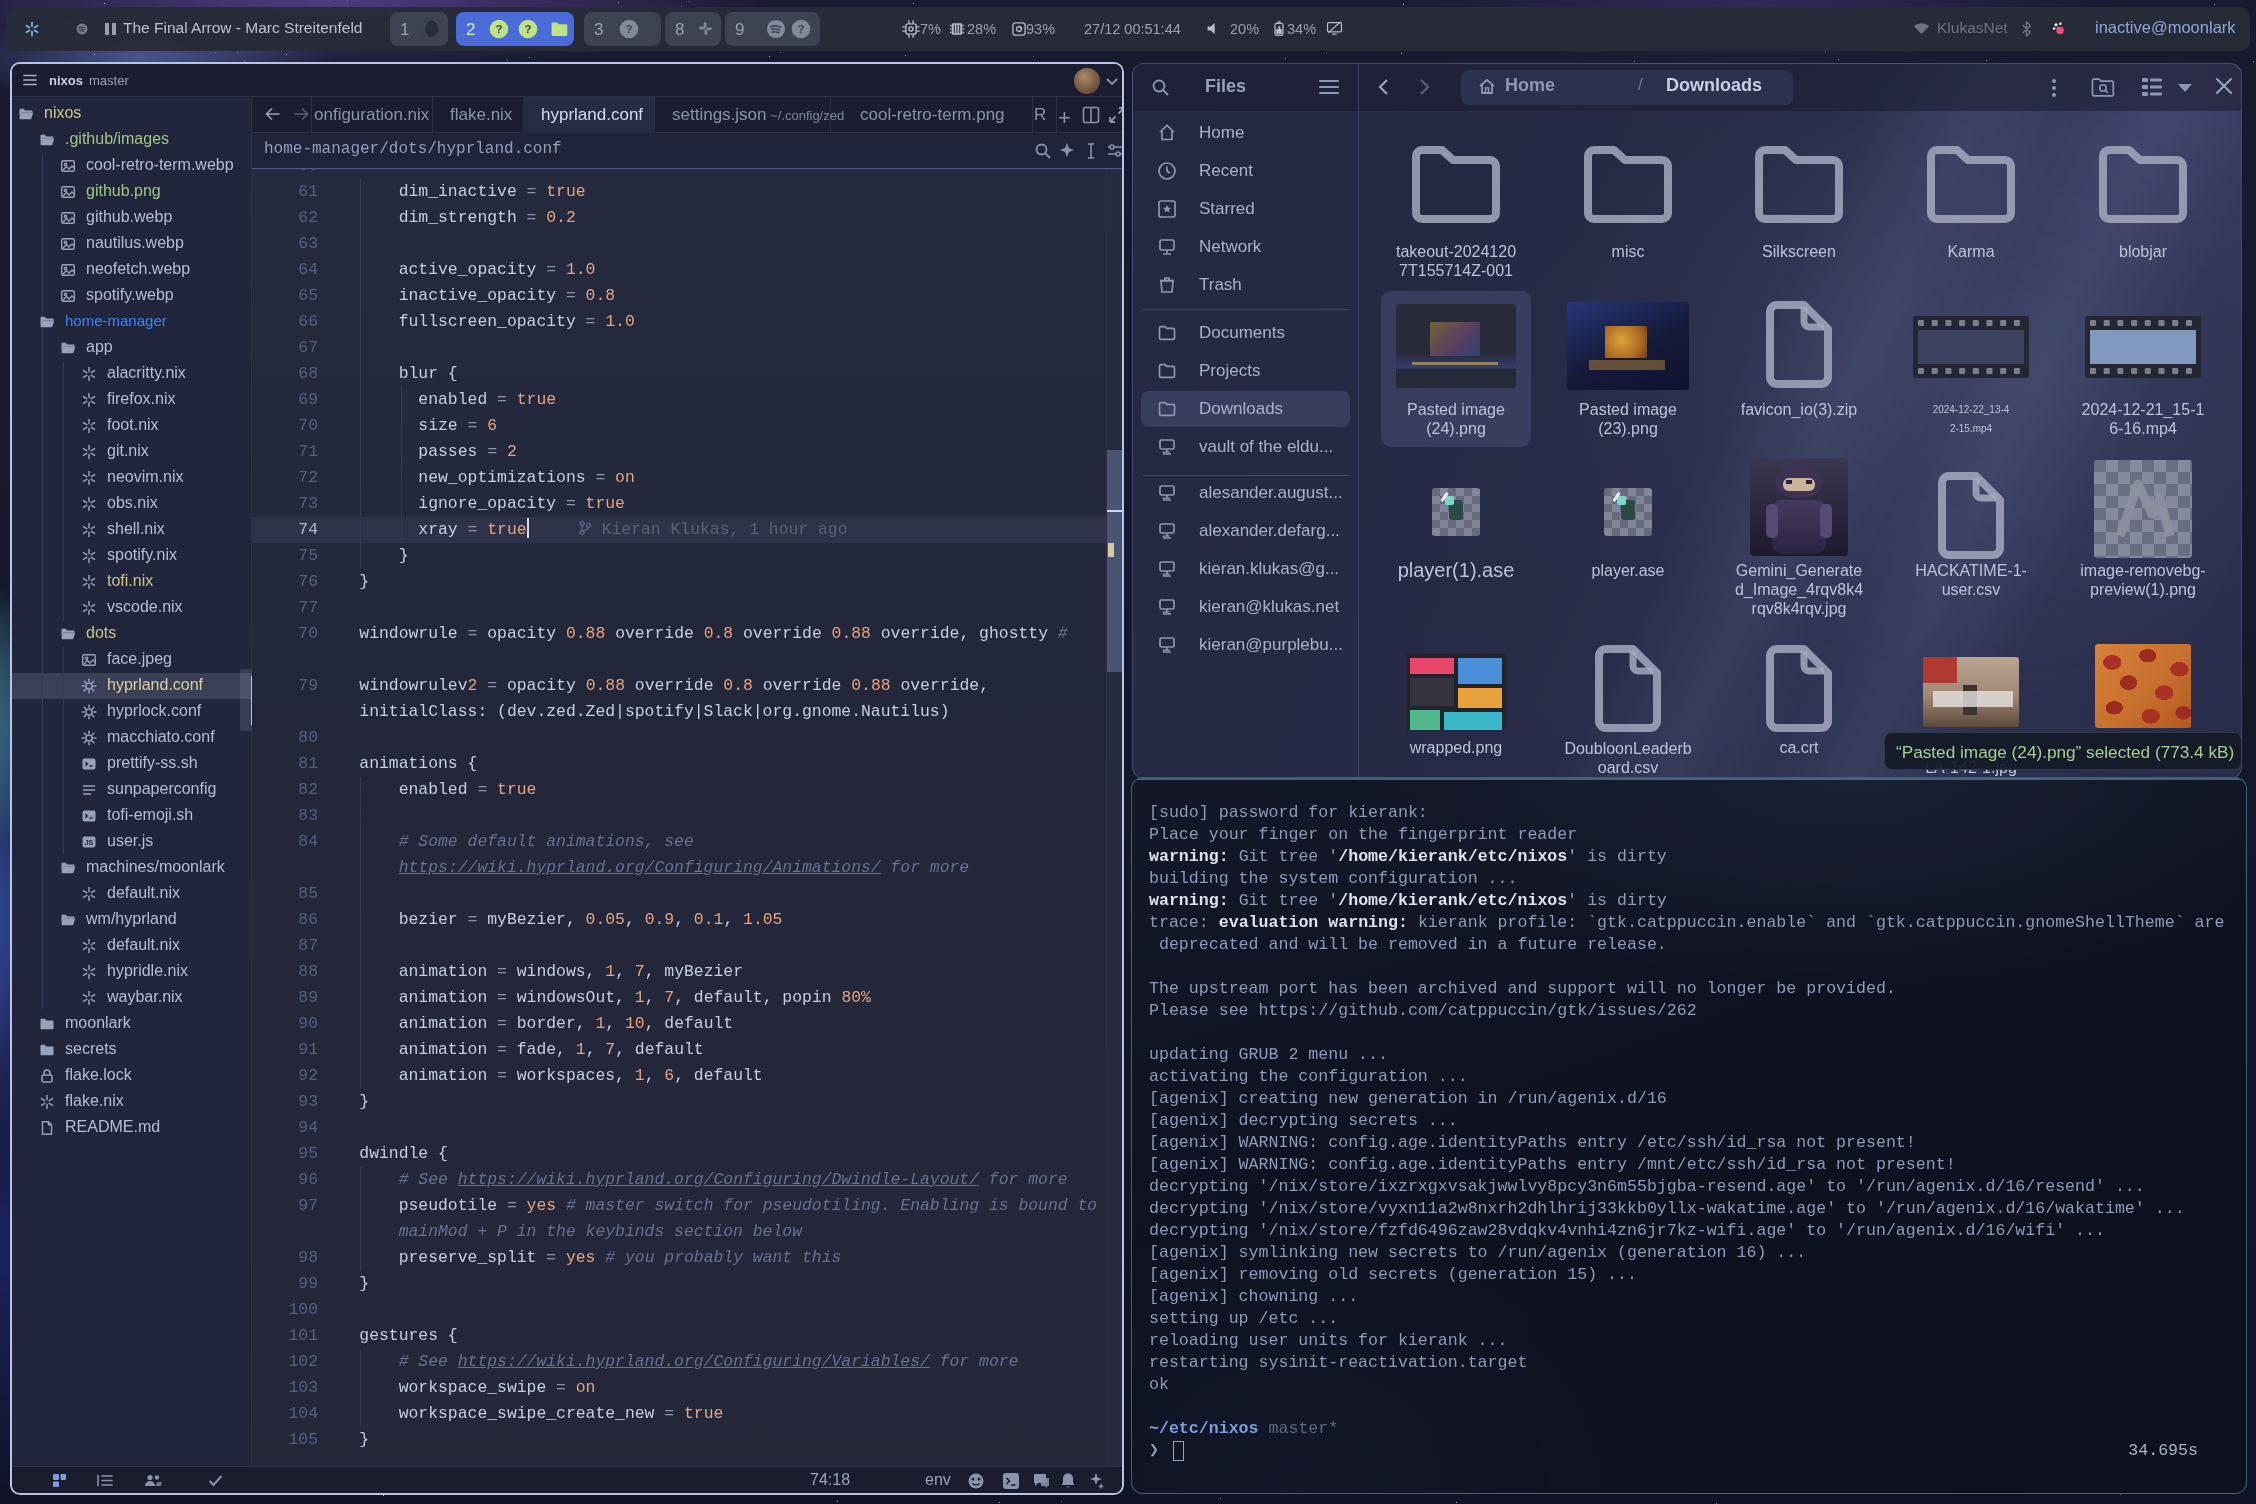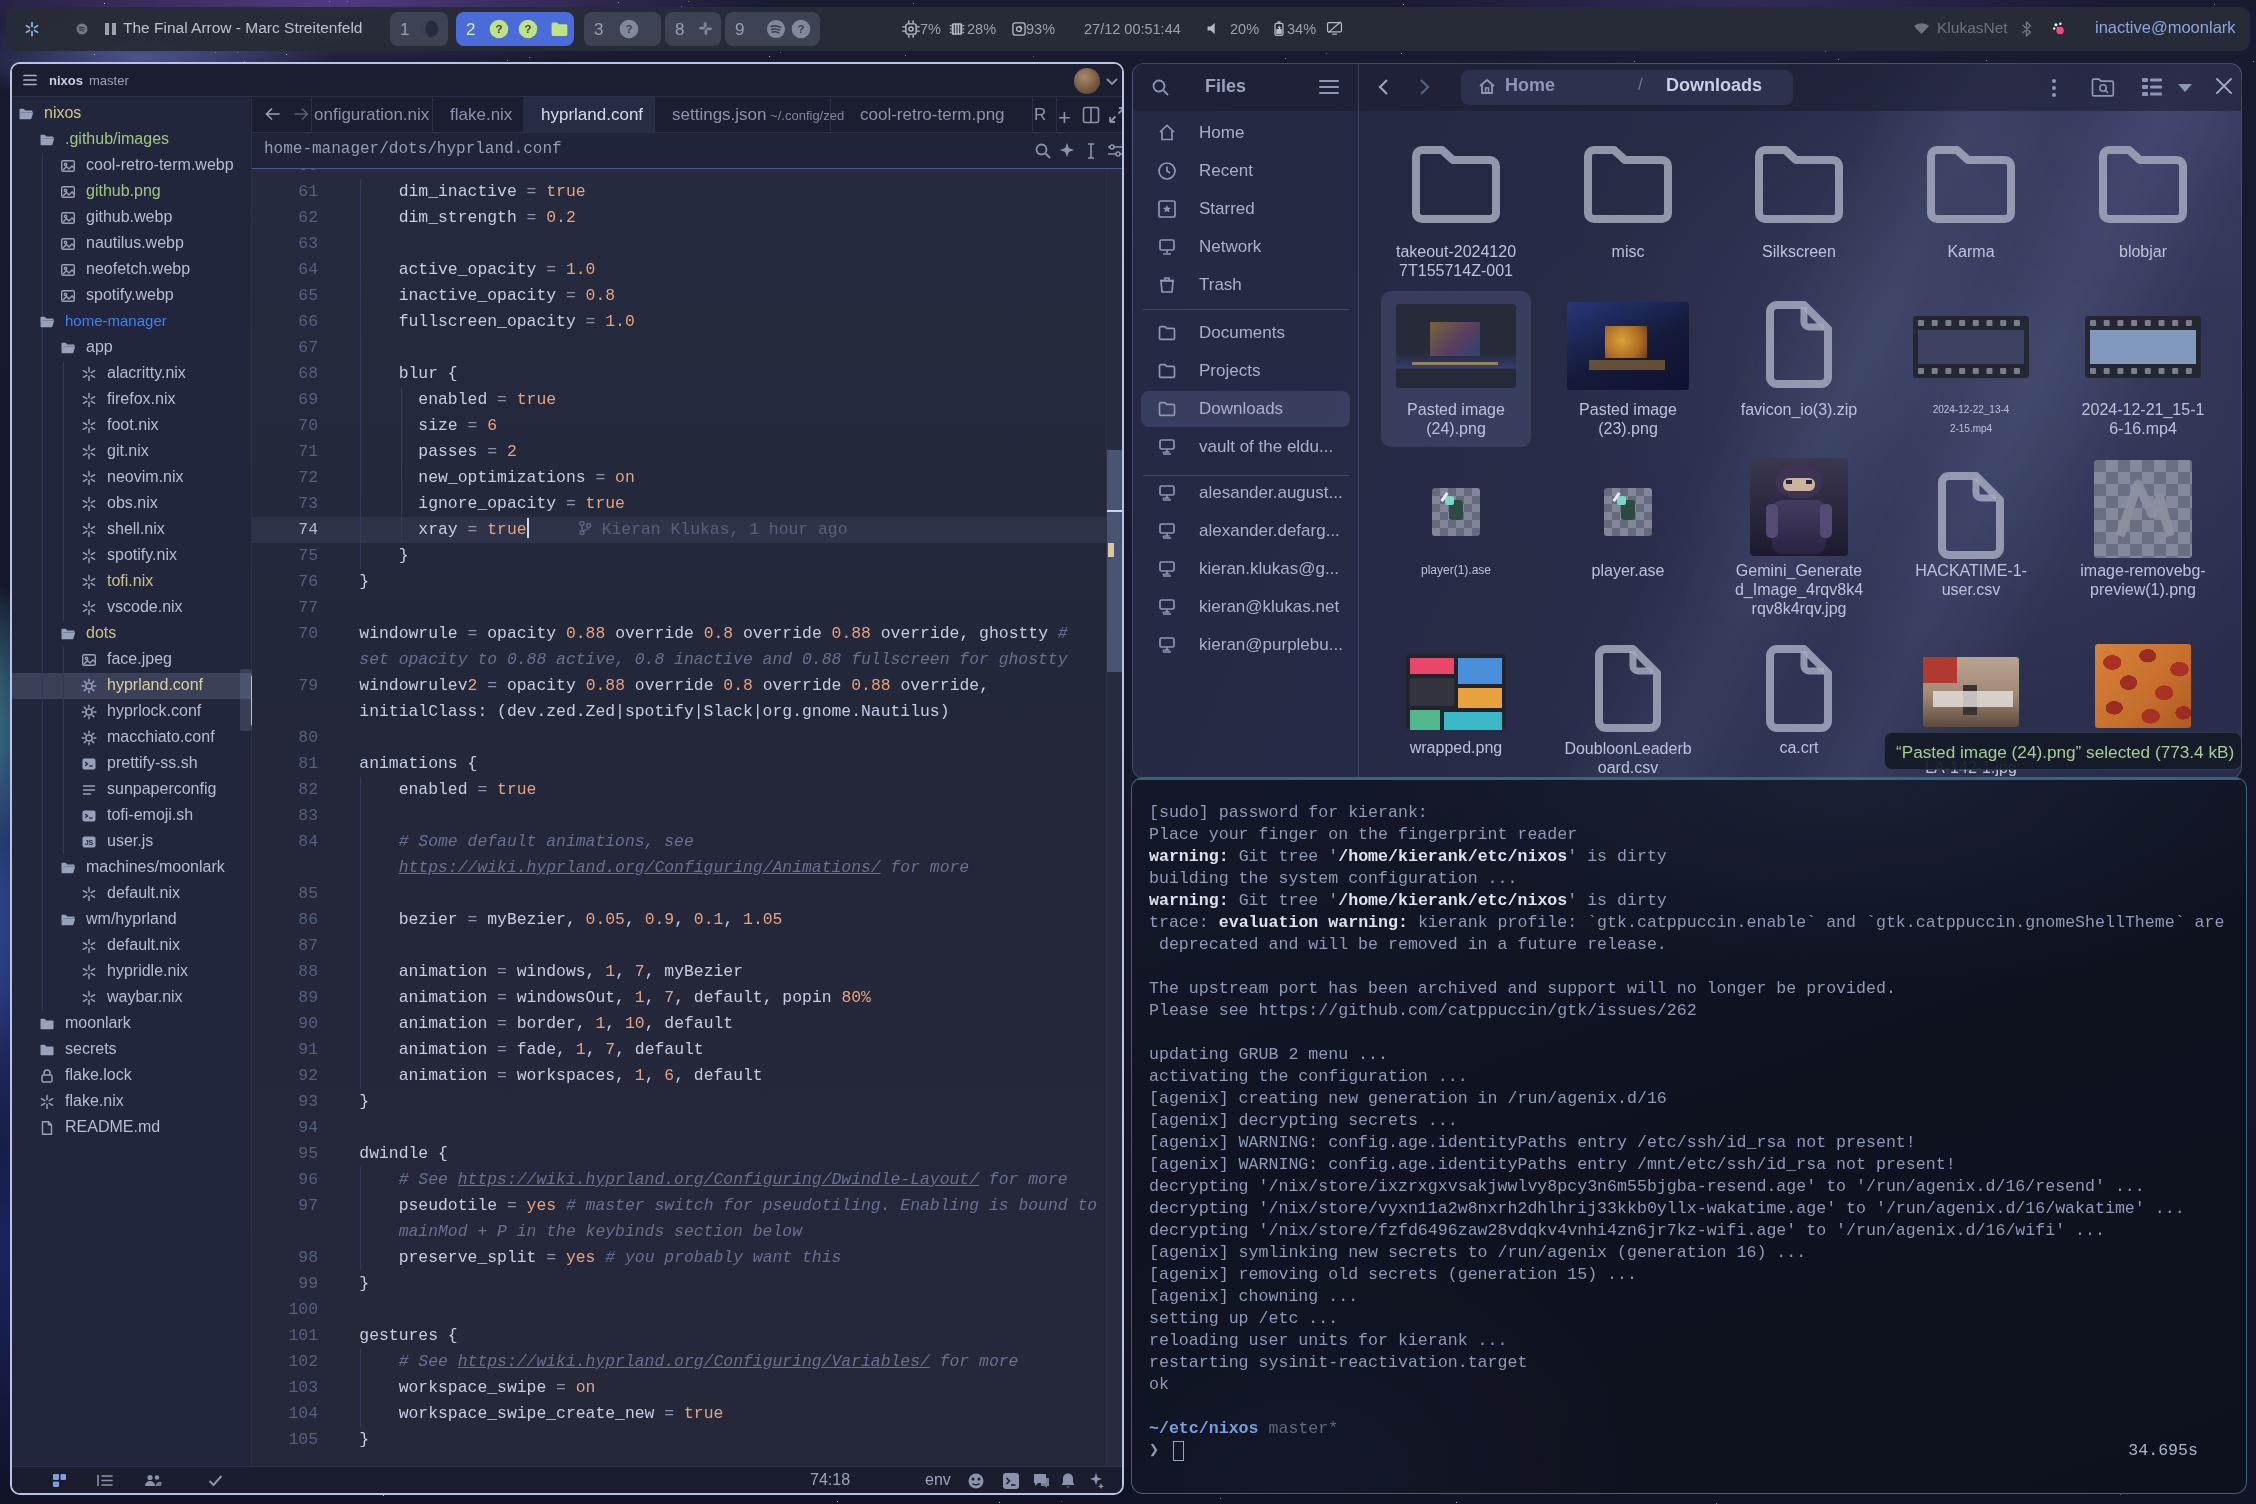--- a/index.html
+++ b/index.html
@@ -682,21 +682,20 @@
             <path d="M4 5.5v5M10.5 7.5c0 3-6.5 2-6.5 5"></path>
           </g>
         </svg><span style="color:#c6cde6"> </span><span style="color:#59617f">Kieran Klukas, 1 hour ago</span></div>
       <div class="abs" style="left:0;top:374px;width:66px;text-align:right;line-height:26px;color:#566084">75</div>
       <div class="abs" style="left:68px;top:374px;line-height:26px;white-space:pre"><span style="color:#c6cde6">        }</span></div>
       <div class="abs" style="left:0;top:400px;width:66px;text-align:right;line-height:26px;color:#566084">76</div>
       <div class="abs" style="left:68px;top:400px;line-height:26px;white-space:pre"><span style="color:#c6cde6">    }</span></div>
       <div class="abs" style="left:0;top:426px;width:66px;text-align:right;line-height:26px;color:#566084">77</div>
       <div class="abs" style="left:0;top:452px;width:66px;text-align:right;line-height:26px;color:#566084">70</div>
       <div class="abs" style="left:68px;top:452px;line-height:26px;white-space:pre"><span style="color:#c6cde6">    windowrule </span><span style="color:#8b93b0">= </span><span style="color:#c6cde6">opacity </span><span style="color:#e8a37e">0.88</span><span style="color:#c6cde6"> override </span><span style="color:#e8a37e">0.8</span><span style="color:#c6cde6"> override </span><span style="color:#e8a37e">0.88</span><span style="color:#c6cde6"> override, ghostty </span><span style="color:#687094;font-style:italic">#</span></div>
-      <div class="abs" style="left:68px;top:478px;line-height:26px;white-space:pre"><span style="color:#687094;font-style:italic">    set opacity to 0.88 active, 0.8 inactive and 0.88 fullscreen for ghostty</span></div>
       <div class="abs" style="left:0;top:504px;width:66px;text-align:right;line-height:26px;color:#566084">79</div>
       <div class="abs" style="left:68px;top:504px;line-height:26px;white-space:pre"><span style="color:#c6cde6">    windowrulev</span><span style="color:#e8a37e">2</span><span style="color:#c6cde6"> </span><span style="color:#8b93b0">= </span><span style="color:#c6cde6">opacity </span><span style="color:#e8a37e">0.88</span><span style="color:#c6cde6"> override </span><span style="color:#e8a37e">0.8</span><span style="color:#c6cde6"> override </span><span style="color:#e8a37e">0.88</span><span style="color:#c6cde6"> override,</span></div>
       <div class="abs" style="left:68px;top:530px;line-height:26px;white-space:pre"><span style="color:#c6cde6">    initialClass: (dev.zed.Zed|spotify|Slack|org.gnome.Nautilus)</span></div>
       <div class="abs" style="left:0;top:556px;width:66px;text-align:right;line-height:26px;color:#566084">80</div>
       <div class="abs" style="left:0;top:582px;width:66px;text-align:right;line-height:26px;color:#566084">81</div>
       <div class="abs" style="left:68px;top:582px;line-height:26px;white-space:pre"><span style="color:#c6cde6">    animations {</span></div>
       <div class="abs" style="left:0;top:608px;width:66px;text-align:right;line-height:26px;color:#566084">82</div>
       <div class="abs" style="left:68px;top:608px;line-height:26px;white-space:pre"><span style="color:#c6cde6">        enabled </span><span style="color:#8b93b0">= </span><span style="color:#e8a37e">true</span></div>
       <div class="abs" style="left:0;top:634px;width:66px;text-align:right;line-height:26px;color:#566084">83</div>
       <div class="abs" style="left:0;top:660px;width:66px;text-align:right;line-height:26px;color:#566084">84</div>
@@ -1068,21 +1067,21 @@
 <div class="abs" style="left:70px;top:46px;width:12px;height:34px;background:#554a74;border-radius:5px"></div>
     </div>
     <svg class="abs" style="left:804px;top:407px" width="68" height="88" viewBox="0 0 68 88">
       <path d="M12 5 h27 l24 24 v48 a7 7 0 0 1-7 7 H12 a7 7 0 0 1-7-7 V12 a7 7 0 0 1 7-7z" fill="none" stroke="#a4a9bd" stroke-width="8" stroke-linejoin="round" opacity=".85"></path>
       <path d="M39 7 v15 a5 5 0 0 0 5 5 h15" fill="none" stroke="#a4a9bd" stroke-width="7" opacity=".85"></path>
     </svg>
     <div class="abs" style="left:961px;top:396px;width:98px;height:98px;border-radius:3px;background:repeating-conic-gradient(#b9bdc9 0 25%,#8d919f 0 50%) 0 0/24px 24px;opacity:.62"></div>
     <svg class="abs" style="left:975px;top:410px" width="70" height="70" viewBox="0 0 70 70">
       <path d="M12 62 L30 10 L44 40 L52 24 L62 62" fill="none" stroke="#8d919f" stroke-width="9" stroke-linejoin="round" opacity=".9"></path>
     </svg>
-    <div class="abs" style="left:231px;top:497px;width:184px;text-align:center;font-size:12px;color:#bcc3d8;line-height:19px">player(1).ase</div>
+    <div class="abs" style="left:231px;top:497px;width:184px;text-align:center;font-size:20px;color:#bcc3d8;line-height:19px">player(1).ase</div>
     <div class="abs" style="left:403px;top:497px;width:184px;text-align:center;font-size:16px;color:#bcc3d8;line-height:19px">player.ase</div>
     <div class="abs" style="left:574px;top:497px;width:184px;text-align:center;font-size:16px;color:#bcc3d8;line-height:19px">Gemini_Generate<br>d_Image_4rqv8k4<br>rqv8k4rqv.jpg</div>
     <div class="abs" style="left:746px;top:497px;width:184px;text-align:center;font-size:16px;color:#bcc3d8;line-height:19px">HACKATIME-1-<br>user.csv</div>
     <div class="abs" style="left:918px;top:497px;width:184px;text-align:center;font-size:16px;color:#bcc3d8;line-height:19px">image-removebg-<br>preview(1).png</div>
     <div class="abs" style="left:273px;top:590px;width:100px;height:76px;background:#23232e;border-radius:4px;overflow:hidden">
 <div class="abs" style="left:4px;top:4px;width:44px;height:16px;background:#e8476a"></div>
 <div class="abs" style="left:52px;top:4px;width:44px;height:26px;background:#4a90d8"></div>
 <div class="abs" style="left:52px;top:34px;width:44px;height:20px;background:#e8a23c"></div>
 <div class="abs" style="left:4px;top:56px;width:30px;height:22px;background:#50b88a"></div>
 <div class="abs" style="left:38px;top:58px;width:58px;height:20px;background:#3ab8c8"></div>

